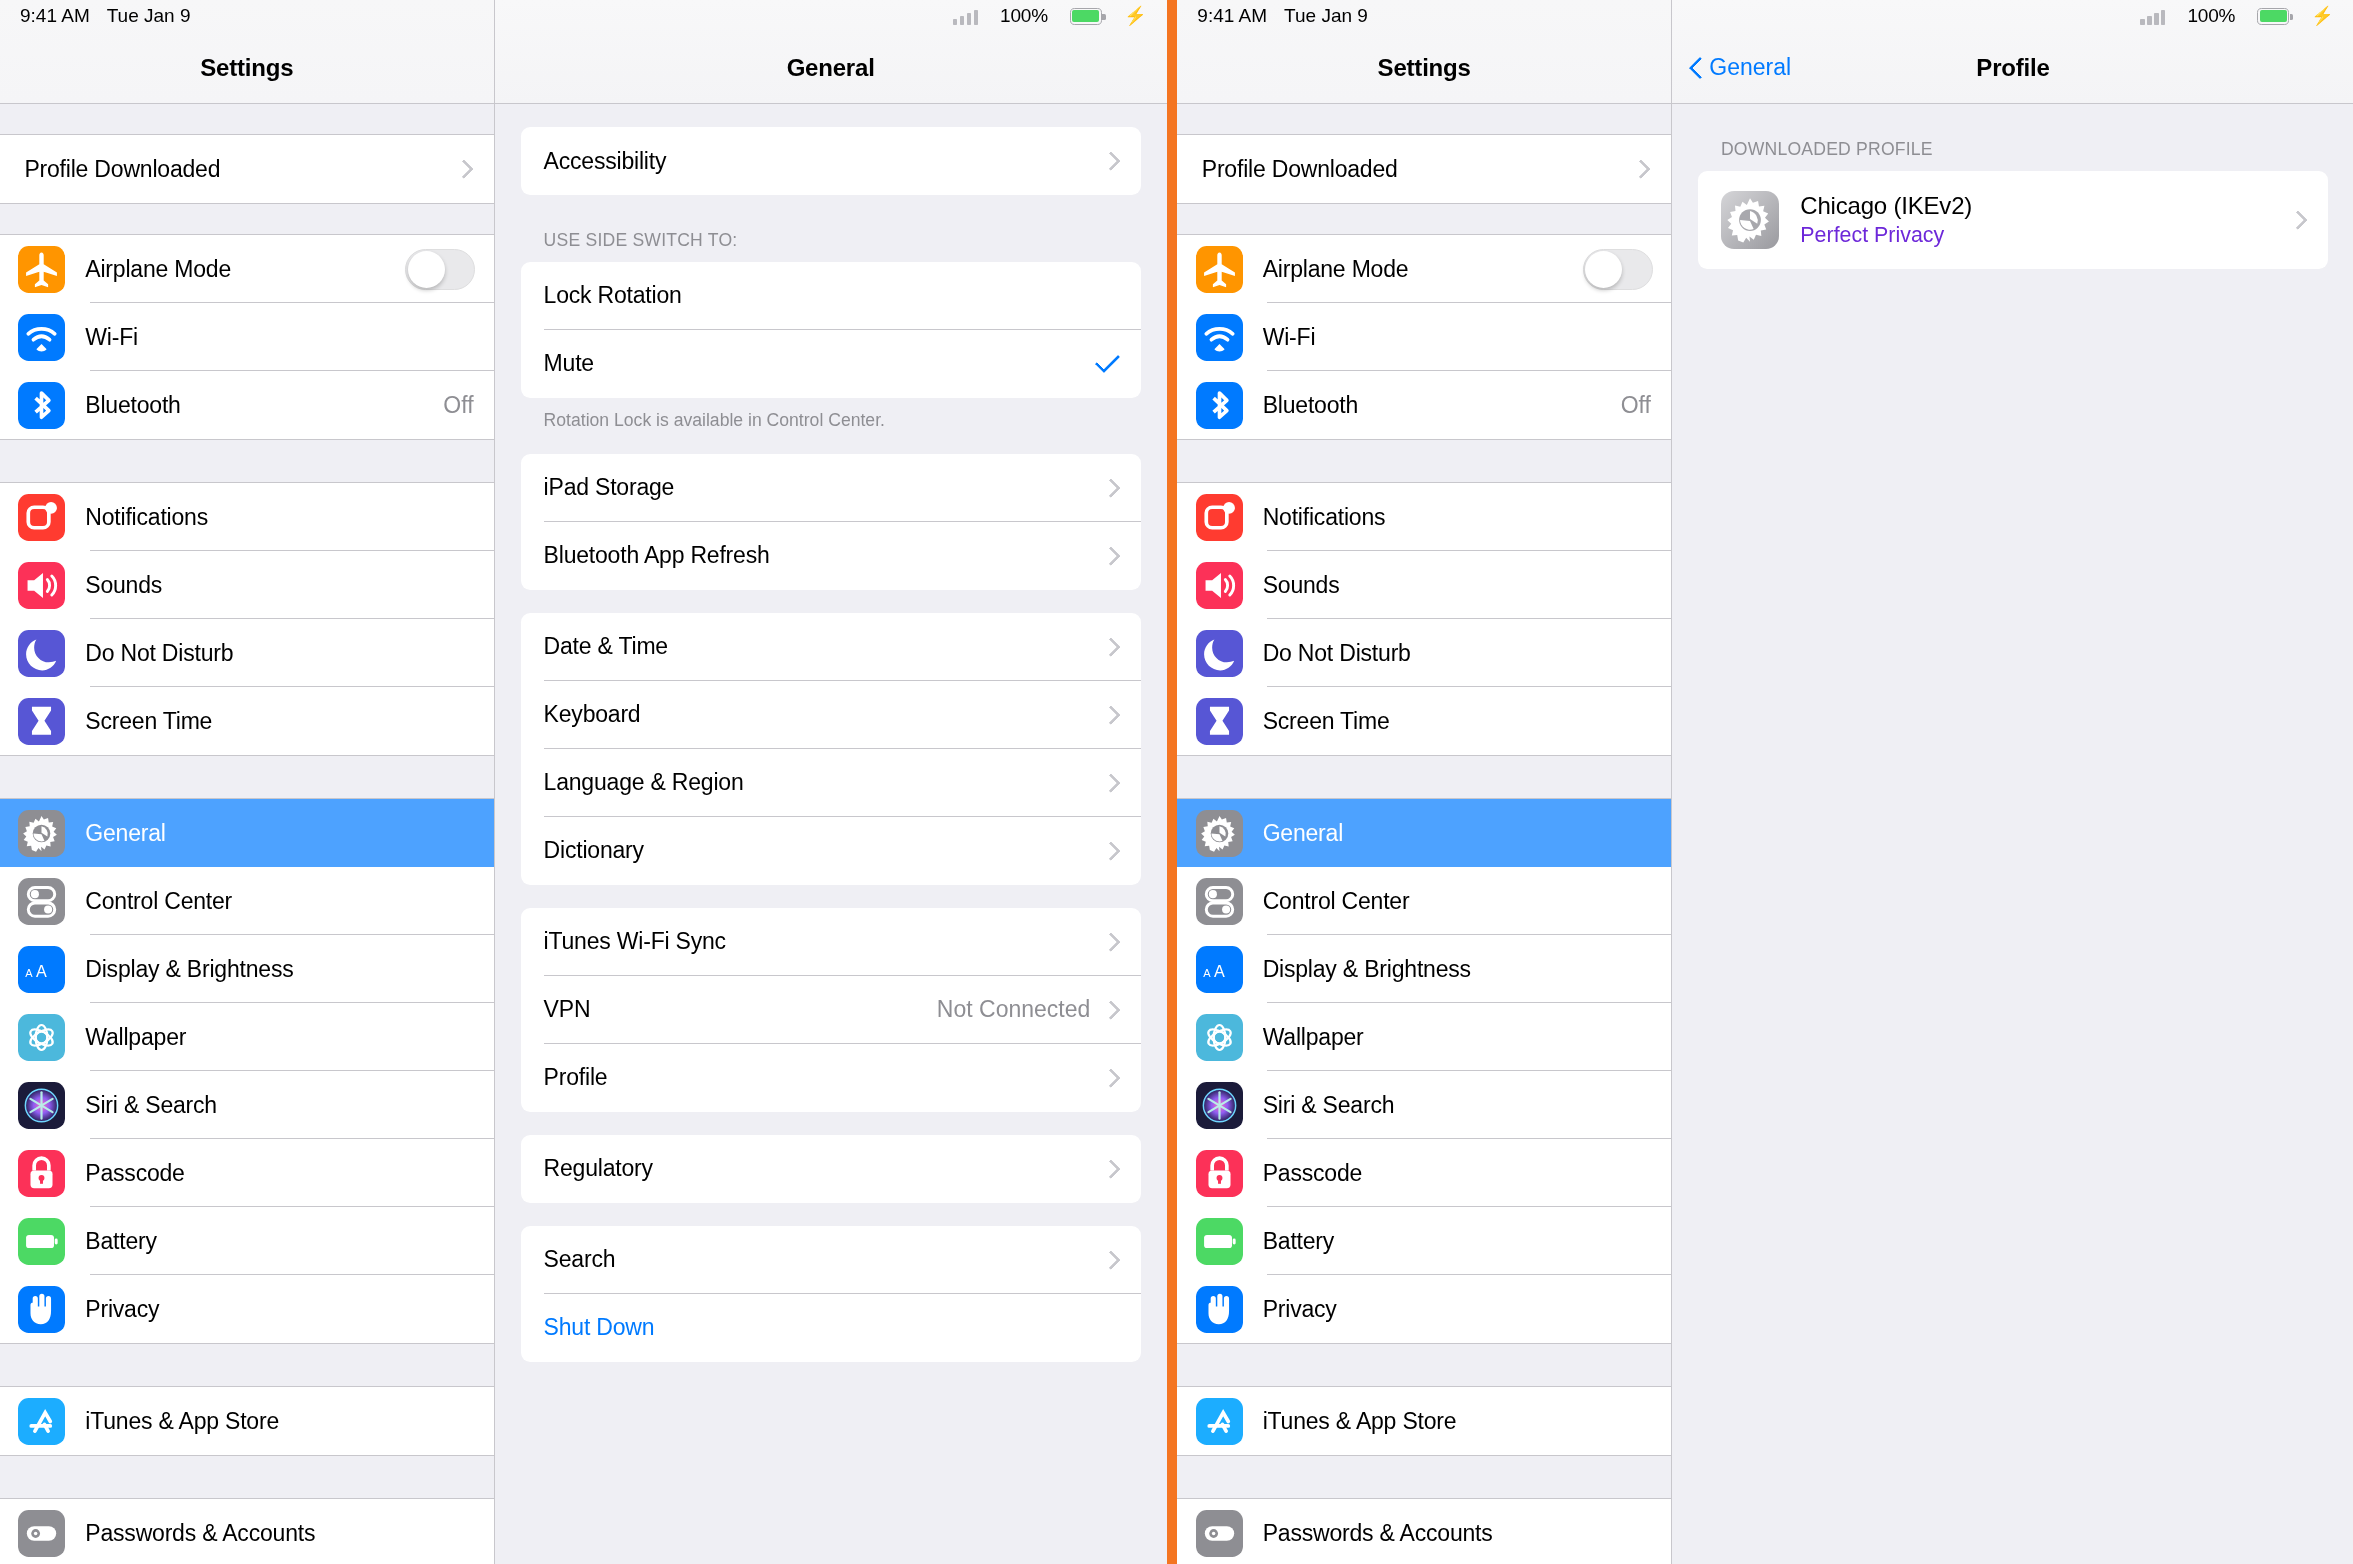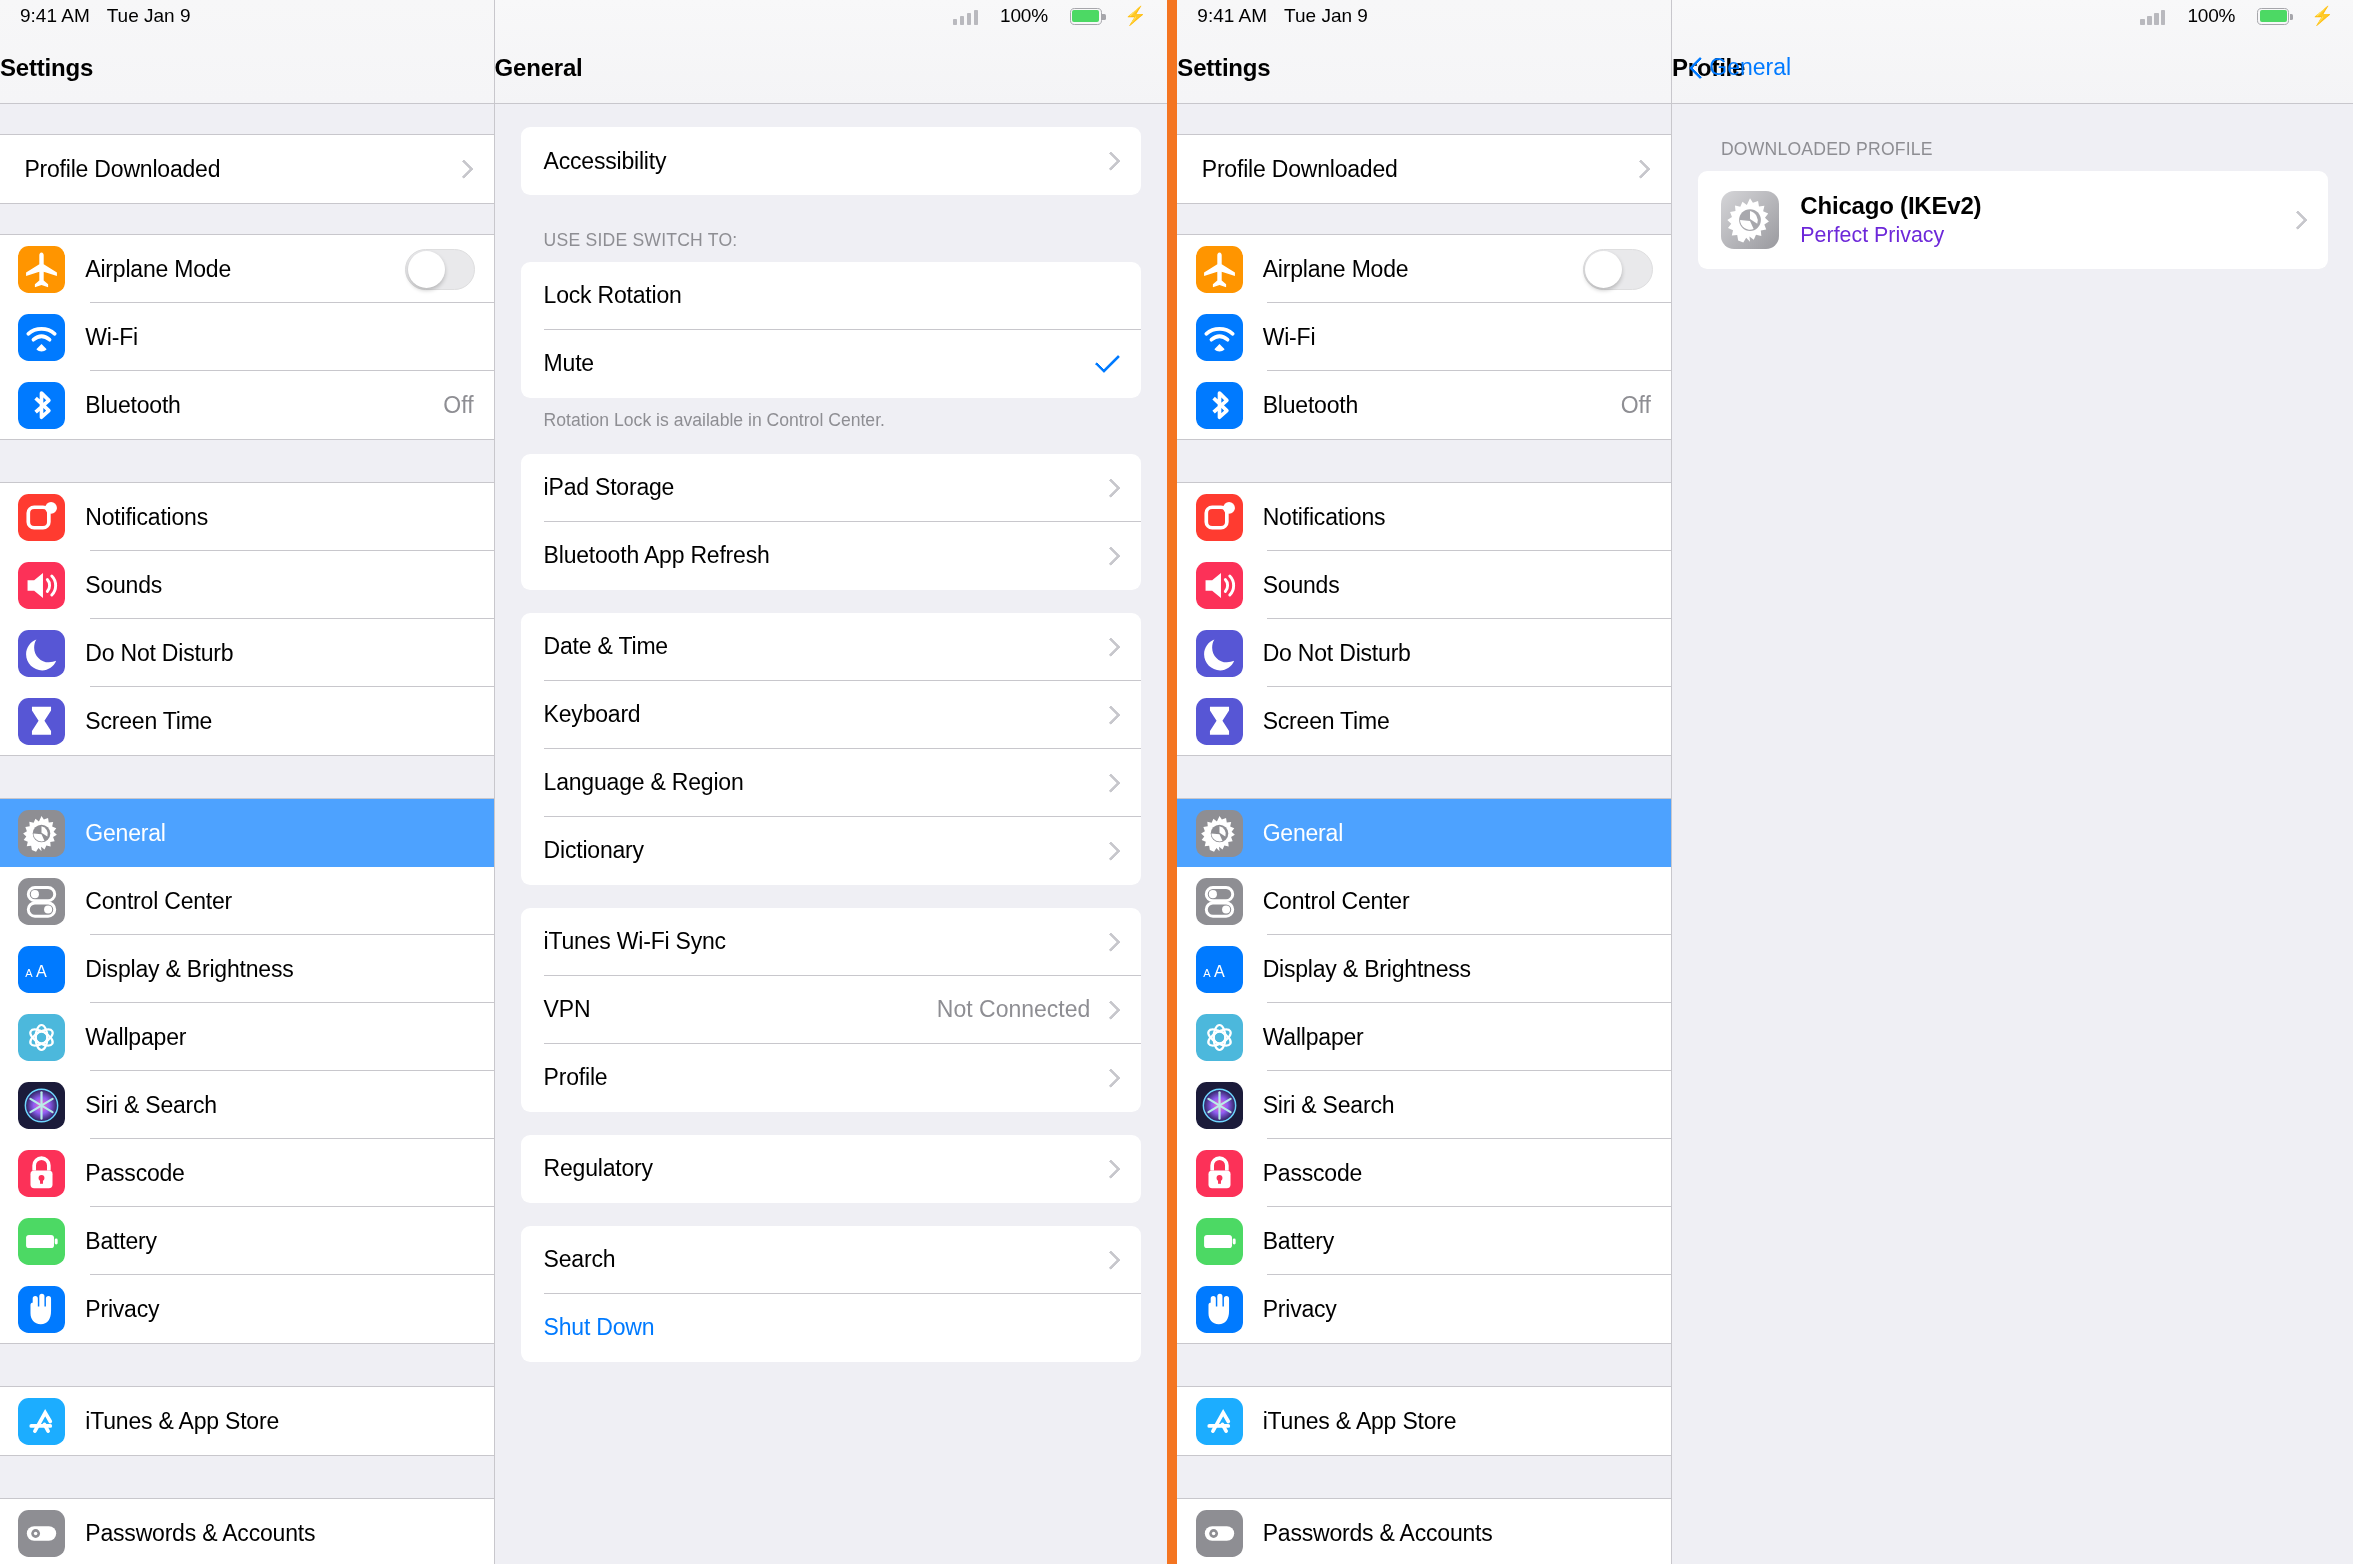--- a/index.html
+++ b/index.html
@@ -23,21 +23,21 @@
   .signal i:nth-child(4){height:14.5px}
   .pct { font-size:19px; letter-spacing:-0.2px; }
   .batt { position:relative; width:32px; height:17px; border:1.9px solid #a6a6ab;
      border-radius:4.6px; padding:1.5px; }
   .batt > span { display:block; height:100%; width:100%; background:#4cd964; border-radius:1.9px; }
   .batt:after { content:""; position:absolute; right:-4.6px; top:5.3px; width:3.1px; height:6.1px;
      background:#a6a6ab; border-radius:0 1.5px 1.5px 0; }
   .bolt { font-size:18.3px; line-height:1; }
 
   .navbar { height:71px; position:relative; display:flex; align-items:center;
-     justify-content:flex-start; }
+     justify-content:center; }
   .navbar .title { font-size:24px; font-weight:700; color:#000; letter-spacing:-0.2px; }
   .navbar .back { position:absolute; left:18.3px; display:flex; align-items:center;
      color:#007aff; font-size:23px; gap:7.6px; }
   .chev-left { width:11.5px; height:20px; position:relative; }
   .chev-left:before { content:""; position:absolute; left:1.5px; top:2.3px; width:13px; height:13px;
      border-left:3.4px solid #007aff; border-bottom:3.4px solid #007aff; transform:rotate(45deg);
      border-radius:1.1px; }
 
   .chev { width:13.7px; height:13.7px; border-right:3.1px solid #c7c7cc; border-top:3.1px solid #c7c7cc;
      transform:rotate(45deg); border-radius:0.8px; flex:0 0 auto; }
@@ -93,21 +93,21 @@
 
   .grp-hdr { font-size:17.6px; color:#8e8e93; letter-spacing:0.2px; padding:35px 0 10.7px 23px; }
   .grp-ftr { font-size:17.6px; color:#8e8e93; padding:12.2px 0 0 23px; }
 
   
   .divider { width:10.7px; height:1564px; background:#f47521; flex:0 0 auto; }
 
   
   .prof-row { display:flex; align-items:center; padding:20px 23px; position:relative; }
   .prof-ico { width:58px; height:58px; border-radius:13px; margin-right:21.4px; flex:0 0 auto; }
-  .prof-txt .t { font-size:24px; font-weight:700; color:#000; letter-spacing:-0.2px;text-align:center; }
+  .prof-txt .t { font-size:24px; font-weight:400; color:#000; letter-spacing:-0.2px;text-align:center; }
   .prof-txt .s { font-size:21.4px; color:#6d28d9; margin-top:3.1px; }
   .prof-row .chev { margin-left:auto; }
 
   
   .ico svg { width:100%; height:100%; display:block; }
 </style>
 </head>
 <body>
 
 <div class="screen">

